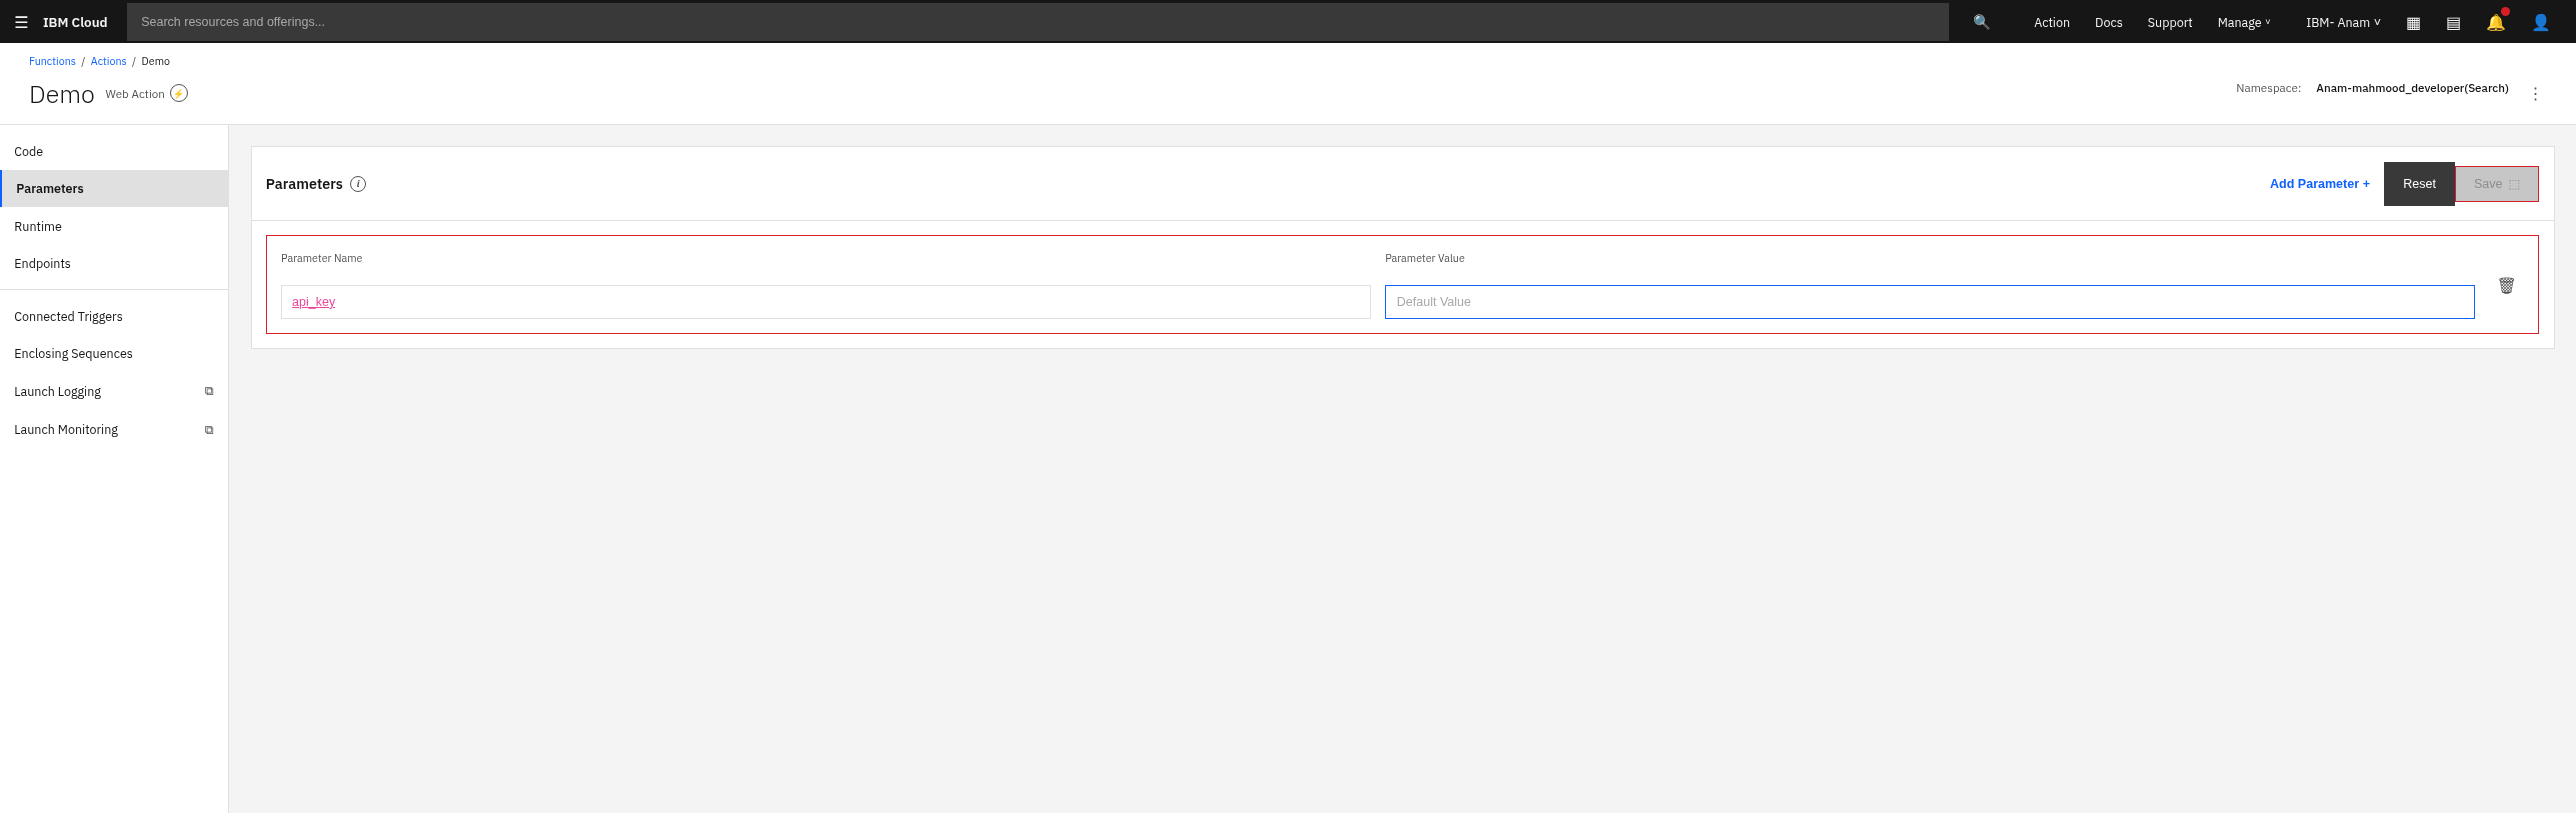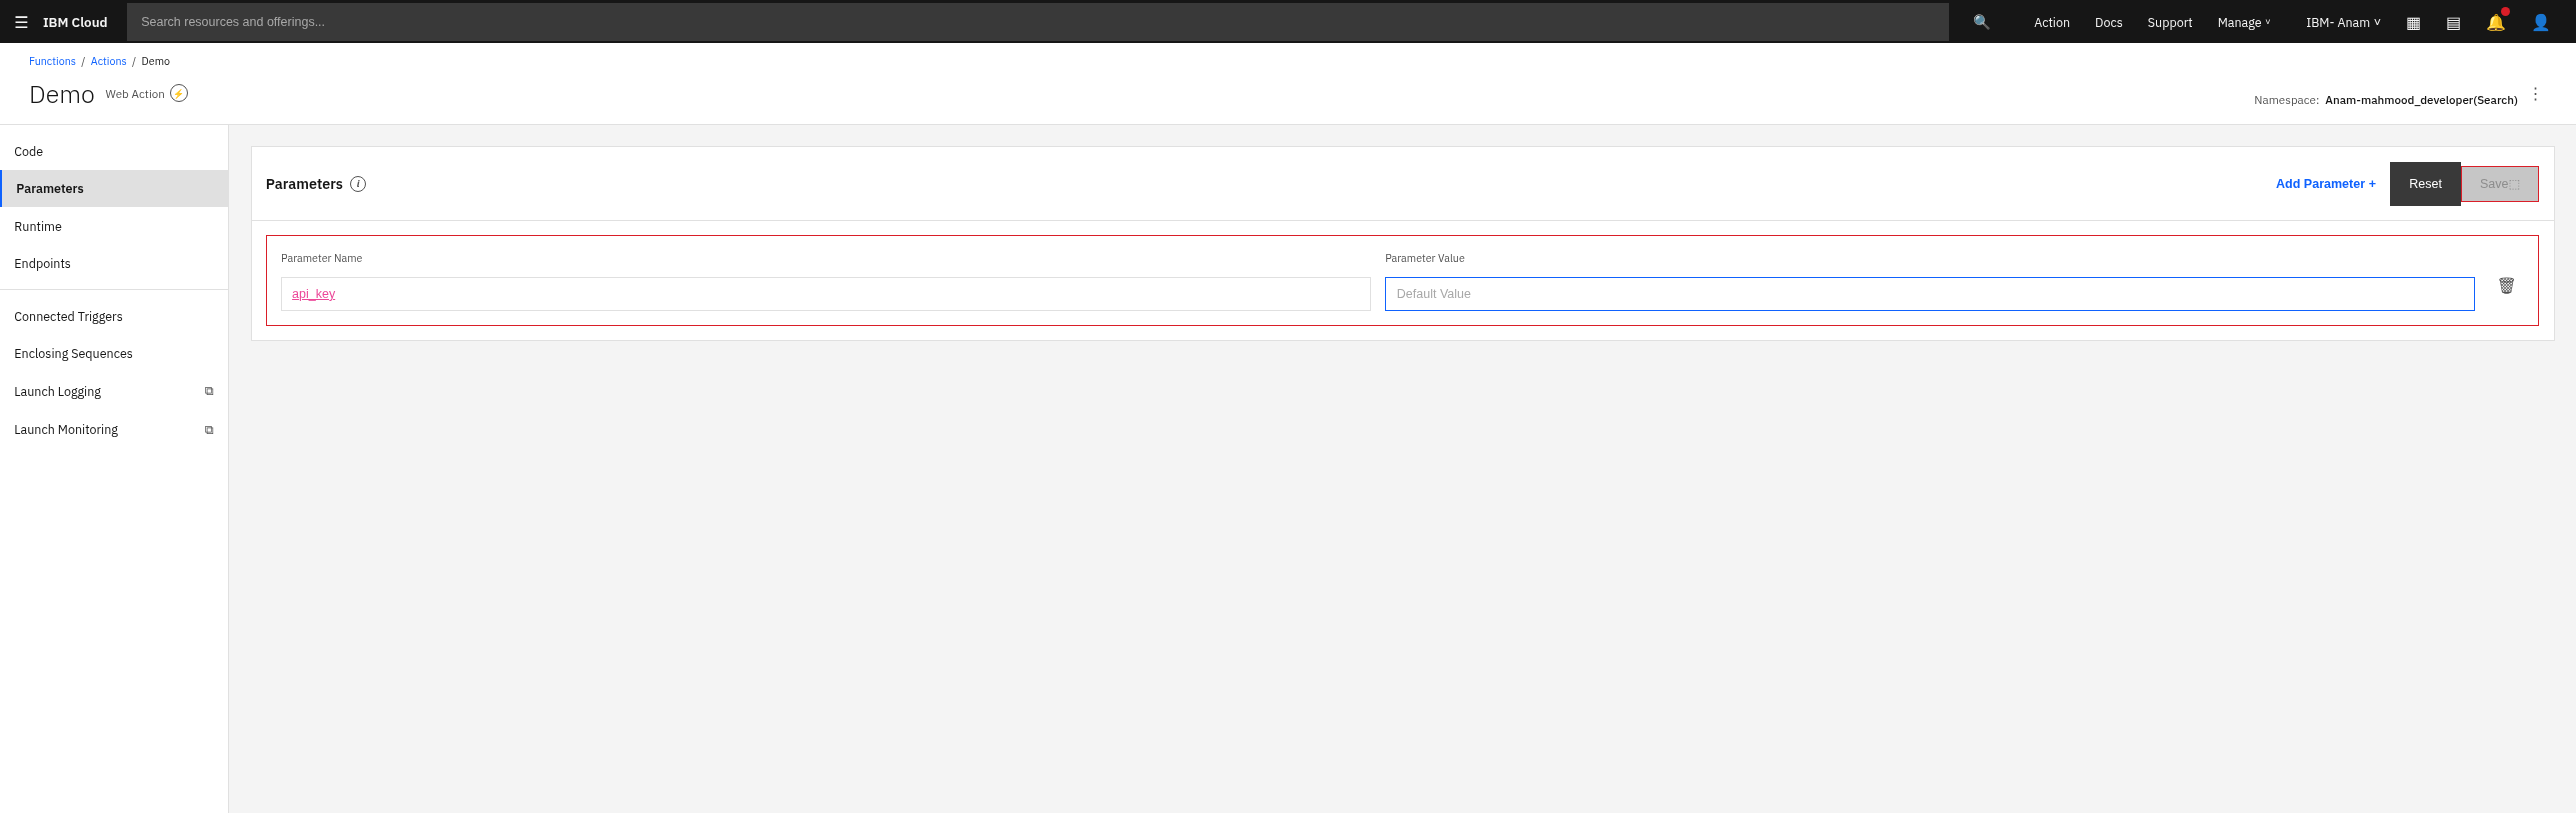--- a/index.html
+++ b/index.html
@@ -70,21 +70,21 @@
     .web-action-badge {
       display: flex; align-items: center; gap: 5.4px;
       color: #525252; font-size: 11.6px;
     }
     .web-action-icon {
       width: 18px; height: 18px; border-radius: 50%;
       border: 1.8px solid #525252;
       display: flex; align-items: center; justify-content: center;
       font-size: 9px; color: #525252;
     }
-    .page-header-right { display: flex; align-items: flex-end; gap: 6px; margin-left: 20px; }
+    .page-header-right { display: flex; align-items: flex-start; gap: 15px; margin-left: 20px; }
     .namespace-label { color: #525252; font-size: 11.6px; }
     .namespace-value { color: #161616; font-size: 11.6px; font-weight: 500; }
     .more-icon { color: #525252; cursor: pointer; font-size: 16px; padding: 3.6px; }
 
     
     .main-layout { display: flex; min-height: calc(100vh - 43px - 72px); }
 
     
     .sidebar {
       width: 229px;
@@ -152,35 +152,35 @@
       font-size: 12.5px; cursor: pointer;
       height: 44px;
       border: 1.8px solid #393939;
     }
     .save-btn {
       background: #c6c6c6; color: #8d8d8d;
       border: 1.8px solid #da1e28;
       padding: 9px 18px;
       font-size: 12.5px; cursor: pointer;
       height: 36px;
-      display: flex; align-items: center; gap: 0;
+      display: flex; align-items: center; gap: 6px;
     }
     .panel-body { padding: 14.3px; }
 
     
     .param-row-container {
       border: 1.8px solid #da1e28;
       padding: 14.3px;
       display: flex;
       align-items: flex-start;
       gap: 14.3px;
     }
     .param-fields { flex: 1; display: flex; gap: 14.3px; }
     .param-field { flex: 1; }
-    .param-field-label { font-size: 10.7px; color: #525252; margin-bottom: 12px; }
+    .param-field-label { font-size: 10.7px; color: #525252; margin-bottom: 20px; }
     .param-name-input {
       width: 100%;
       border: 0.9px solid #e0e0e0;
       padding: 9px 10px;
       font-size: 12.5px;
       background: #fff;
       outline: none;
       color: #ec4899;
       text-decoration: underline;
     }

